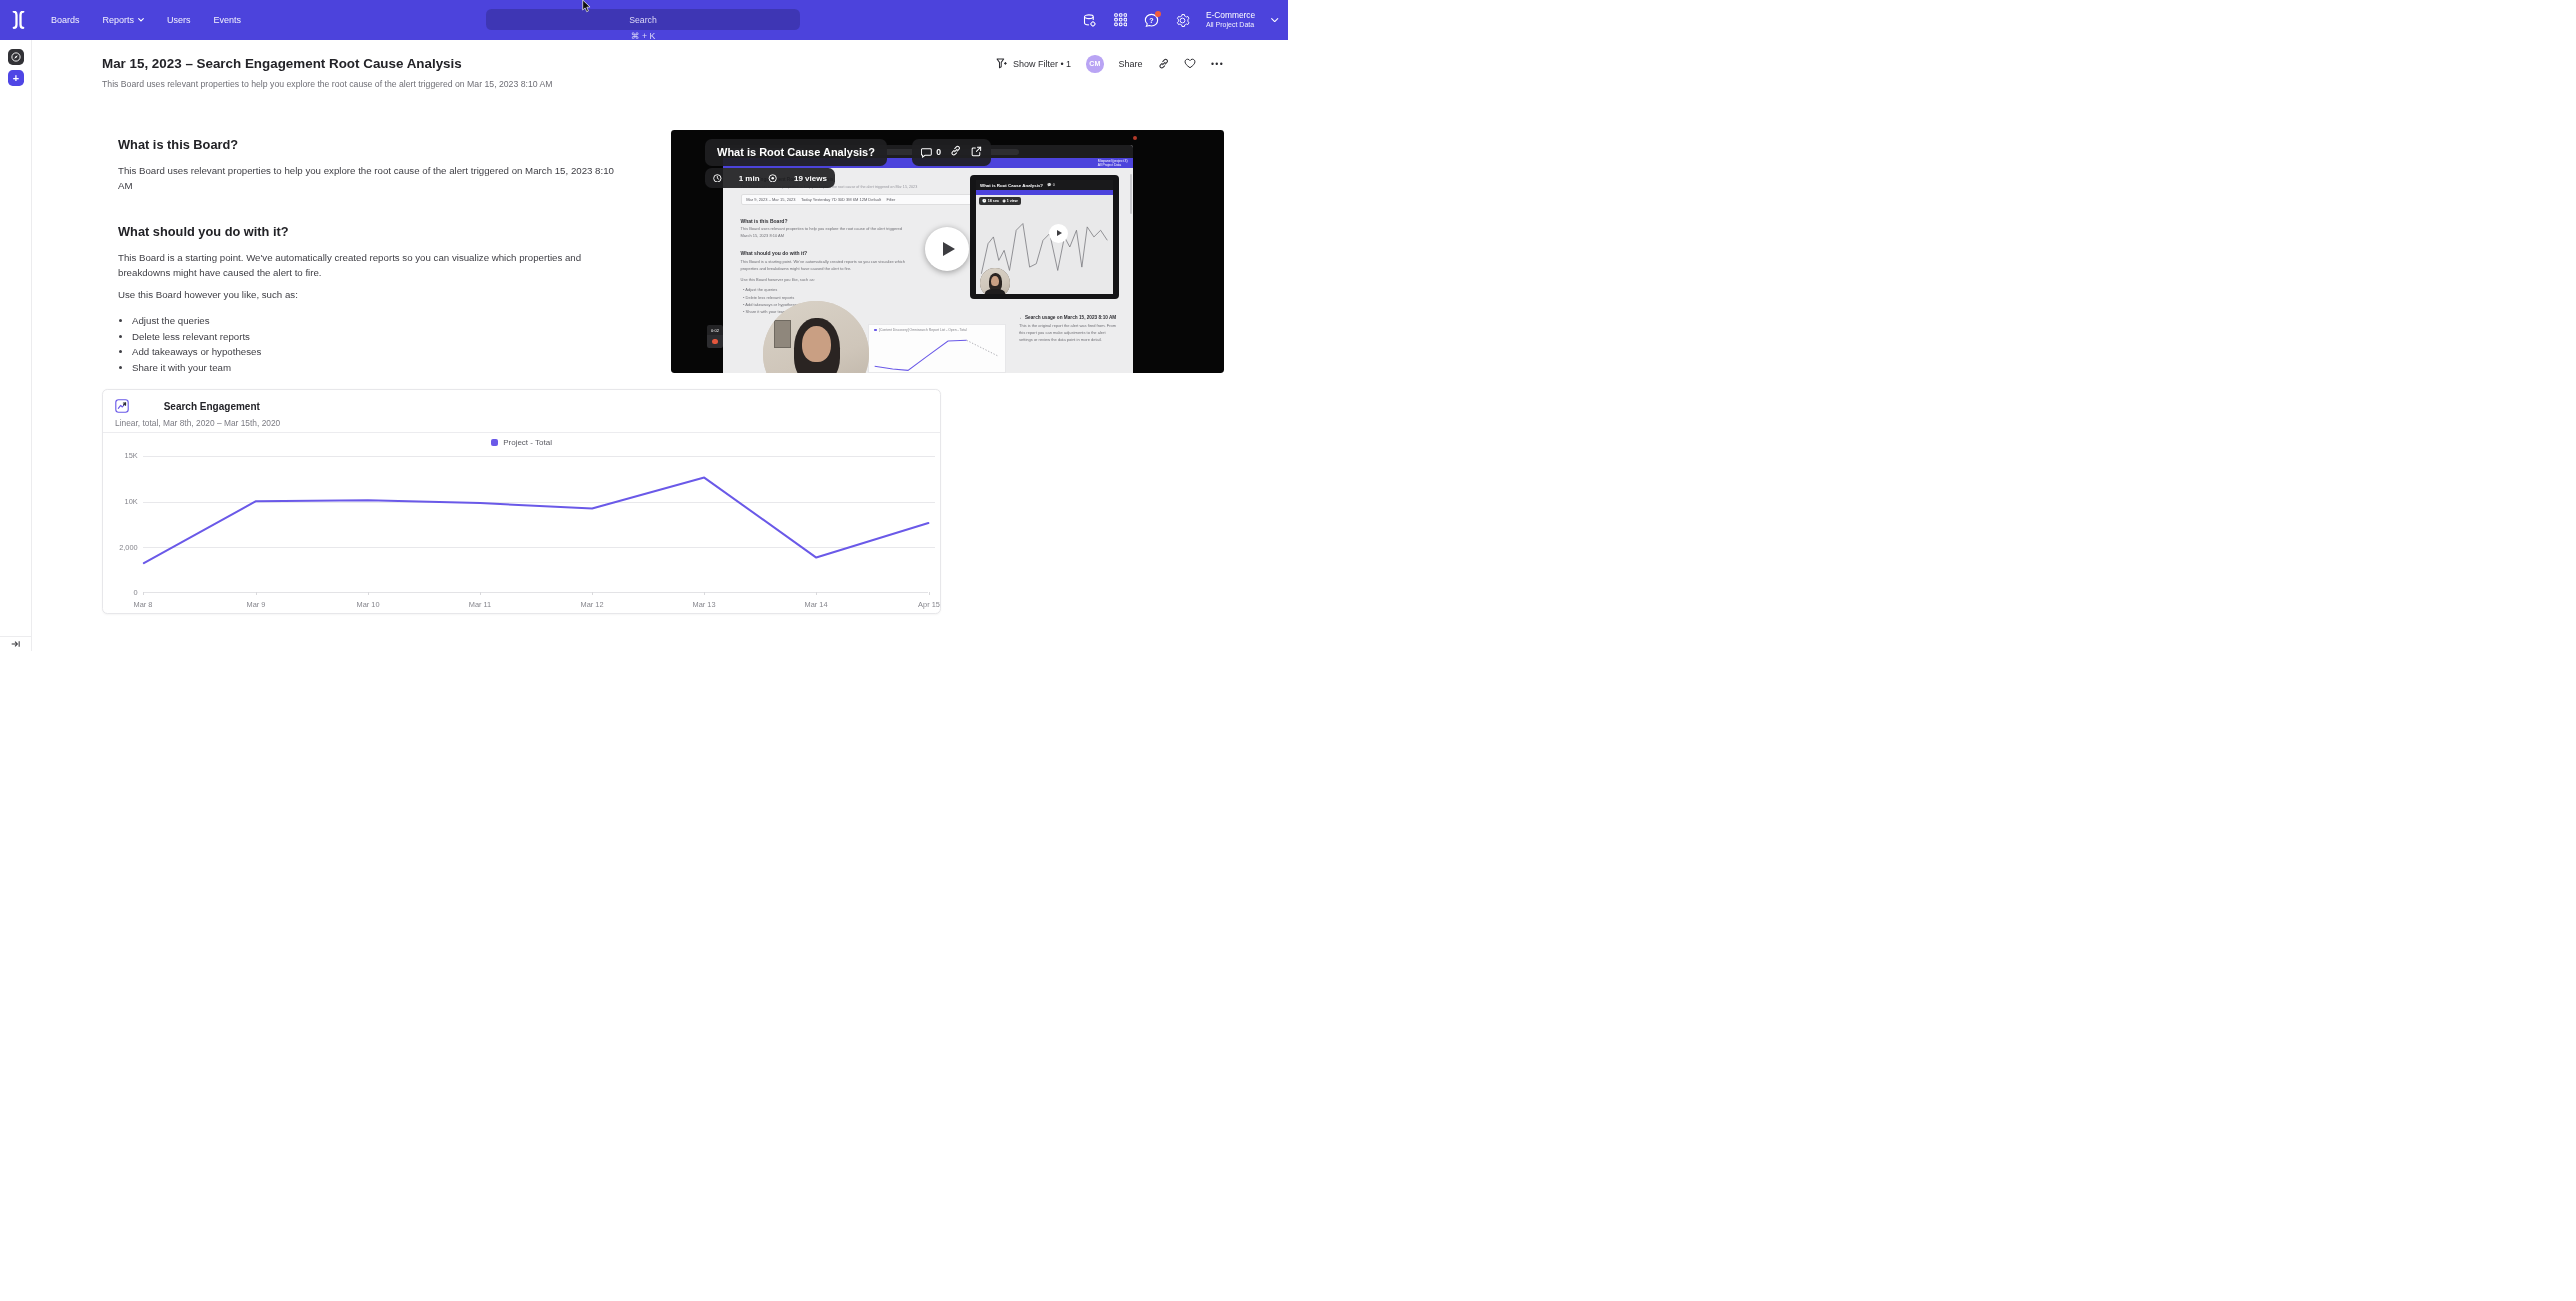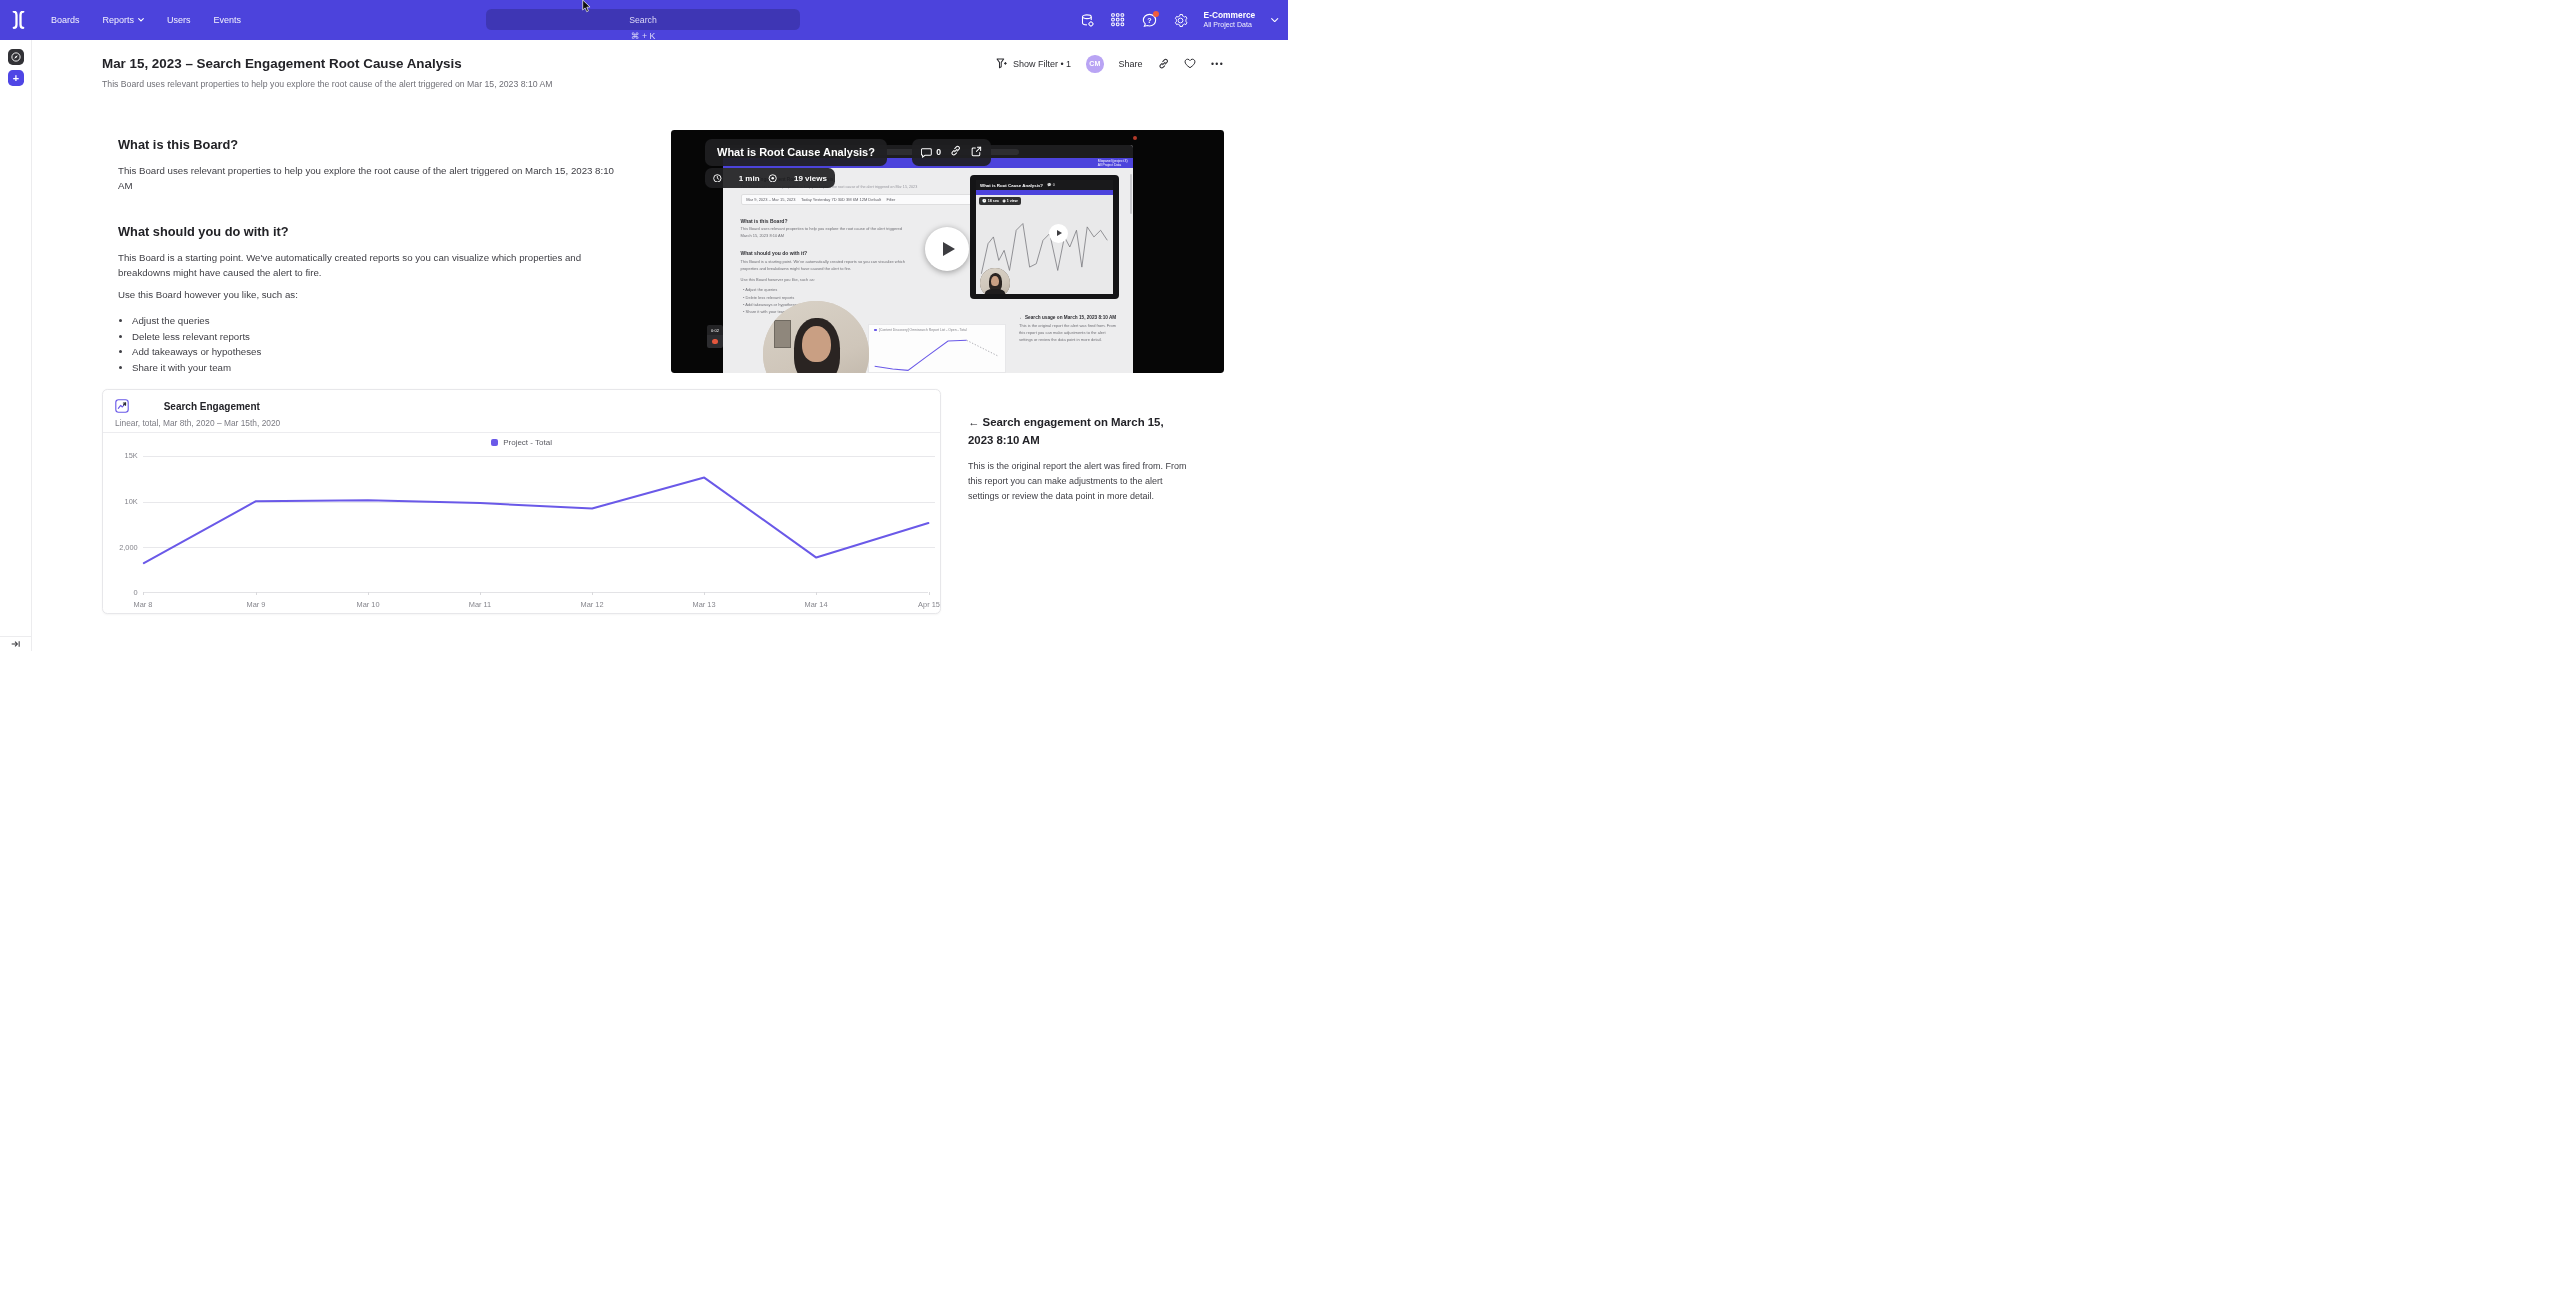--- a/index.html
+++ b/index.html
@@ -10,21 +10,21 @@
   .navbar { position:absolute; left:0; top:0; width:100%; height:40px; background:#4c43dc; display:flex; align-items:center; z-index:20; }
   .logo { width:25.5px; height:40px; display:flex; align-items:center; justify-content:center; margin-left:5.4px; }
   .logo svg { display:block; }
   .nav-items { display:flex; align-items:center; gap:23px; margin-left:20px; }
   .nav-item { color:#f2f1fd; font-size:9px; cursor:pointer; display:flex; align-items:center; gap:4px; }
   .search-pill { position:absolute; left:486px; top:9.4px; width:314px; height:21px; border-radius:5.4px; background:rgba(0,0,0,0.18); display:flex; align-items:center; padding:0 8px; gap:6px; color:#dedbf8; font-size:8.7px; cursor:text;flex-direction:column; }
   .nav-right { position:absolute; right:9.4px; top:0; height:40px; display:flex; align-items:center; gap:16px; }
   .nav-icon { width:15px; height:15px; position:relative; display:flex; align-items:center; justify-content:center; cursor:pointer; }
   .help-badge { position:absolute; top:-2px; right:-2px; width:6px; height:6px; border-radius:50%; background:#f05c3e; }
   .project { text-align:left; color:#fff; line-height:1.25; cursor:pointer; }
-  .project .p1 { font-size:8.4px; font-weight:bold; }
+  .project .p1 { font-size:8.4px; font-weight:normal; }
   .project .p2 { font-size:7px; opacity:.92; }
   .chev { color:#fff; }
 
   
   .rail { position:absolute; left:0; top:40px; width:32px; height:611px; background:#fff; border-right:0.7px solid #ececee; z-index:10; }
   .tile { position:absolute; left:8px; width:16px; height:16px; border-radius:4.7px; display:flex; align-items:center; justify-content:center; cursor:pointer; }
   .tile-compass { top:8.7px; background:#323236; }
   .tile-plus { top:30px; background:#4f46e5; color:#fff; font-size:10.8px; font-weight:bold; }
   .rail-collapse { position:absolute; left:0; bottom:0; width:32px; height:15px; border-top:0.7px solid #ececee; display:flex; align-items:center; justify-content:center; color:#3c3c40; cursor:pointer; }
 
@@ -448,23 +448,19 @@
     <div class="xlab" style="left:489px;">Mar 12</div>
     <div class="xlab" style="left:601px;">Mar 13</div>
     <div class="xlab" style="left:713px;">Mar 14</div>
     <div class="xlab" style="left:826px;">Apr 15</div>
 
     <svg id="main-chart" class="chart-svg" width="838" height="223" viewBox="0 0 1246 332">
       <polyline id="main-line" fill="none" stroke="#6a59e8" stroke-width="3" stroke-linejoin="round" stroke-linecap="round" points="60.0,257.7 226.9,165.6 393.7,164.2 560.6,168.3 727.4,176.4 894.3,130.4 1061.1,249.5 1228.0,198.1"></polyline>
     </svg>
   </div>
 
-  <div class="aside">
-    <h3>← Search engagement on March 15, 2023 8:10 AM</h3>
-    <p>This is the original report the alert was fired from. From this report you can make adjustments to the alert settings or review the data point in more detail.</p>
-  </div>
 
   <svg class="cursor" width="9.4" height="13.4" viewBox="0 0 14 20">
       <path d="M1 0 L1 15 L4.6 11.8 L7 17.5 L9.6 16.4 L7.2 10.8 L12 10.4 Z" fill="#111" stroke="#fff" stroke-width="1"></path>
     </svg>
 
 </div>
 
 
 </body></html>

